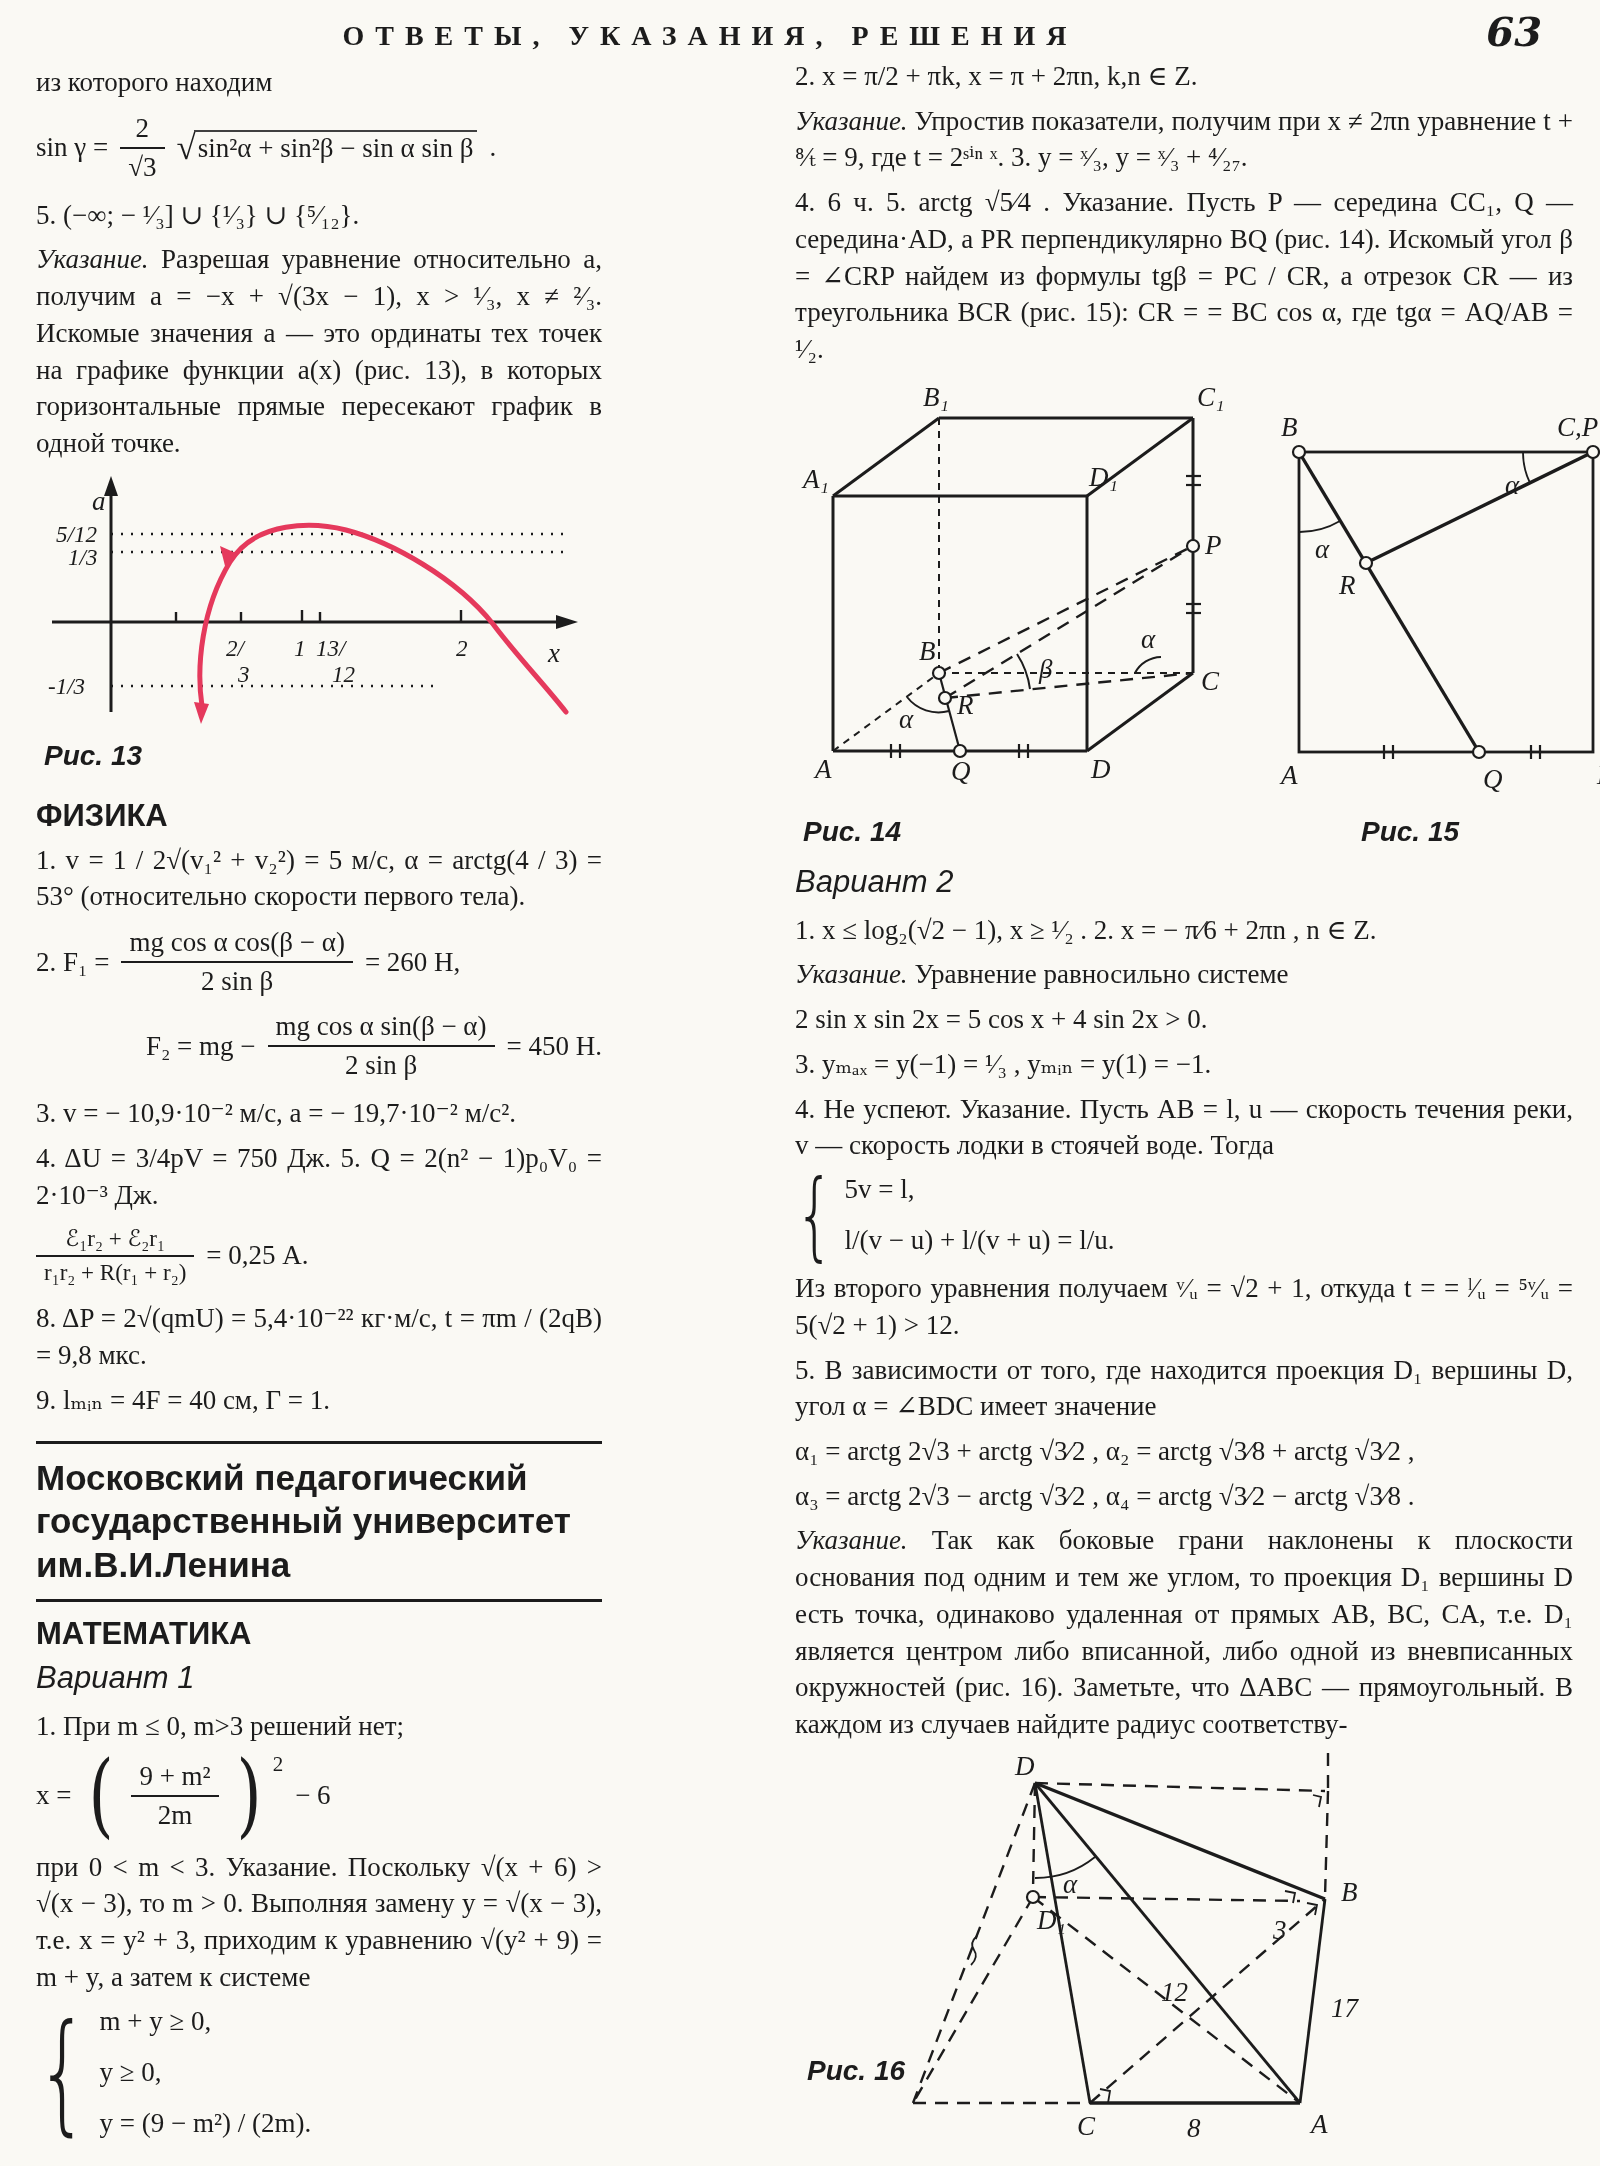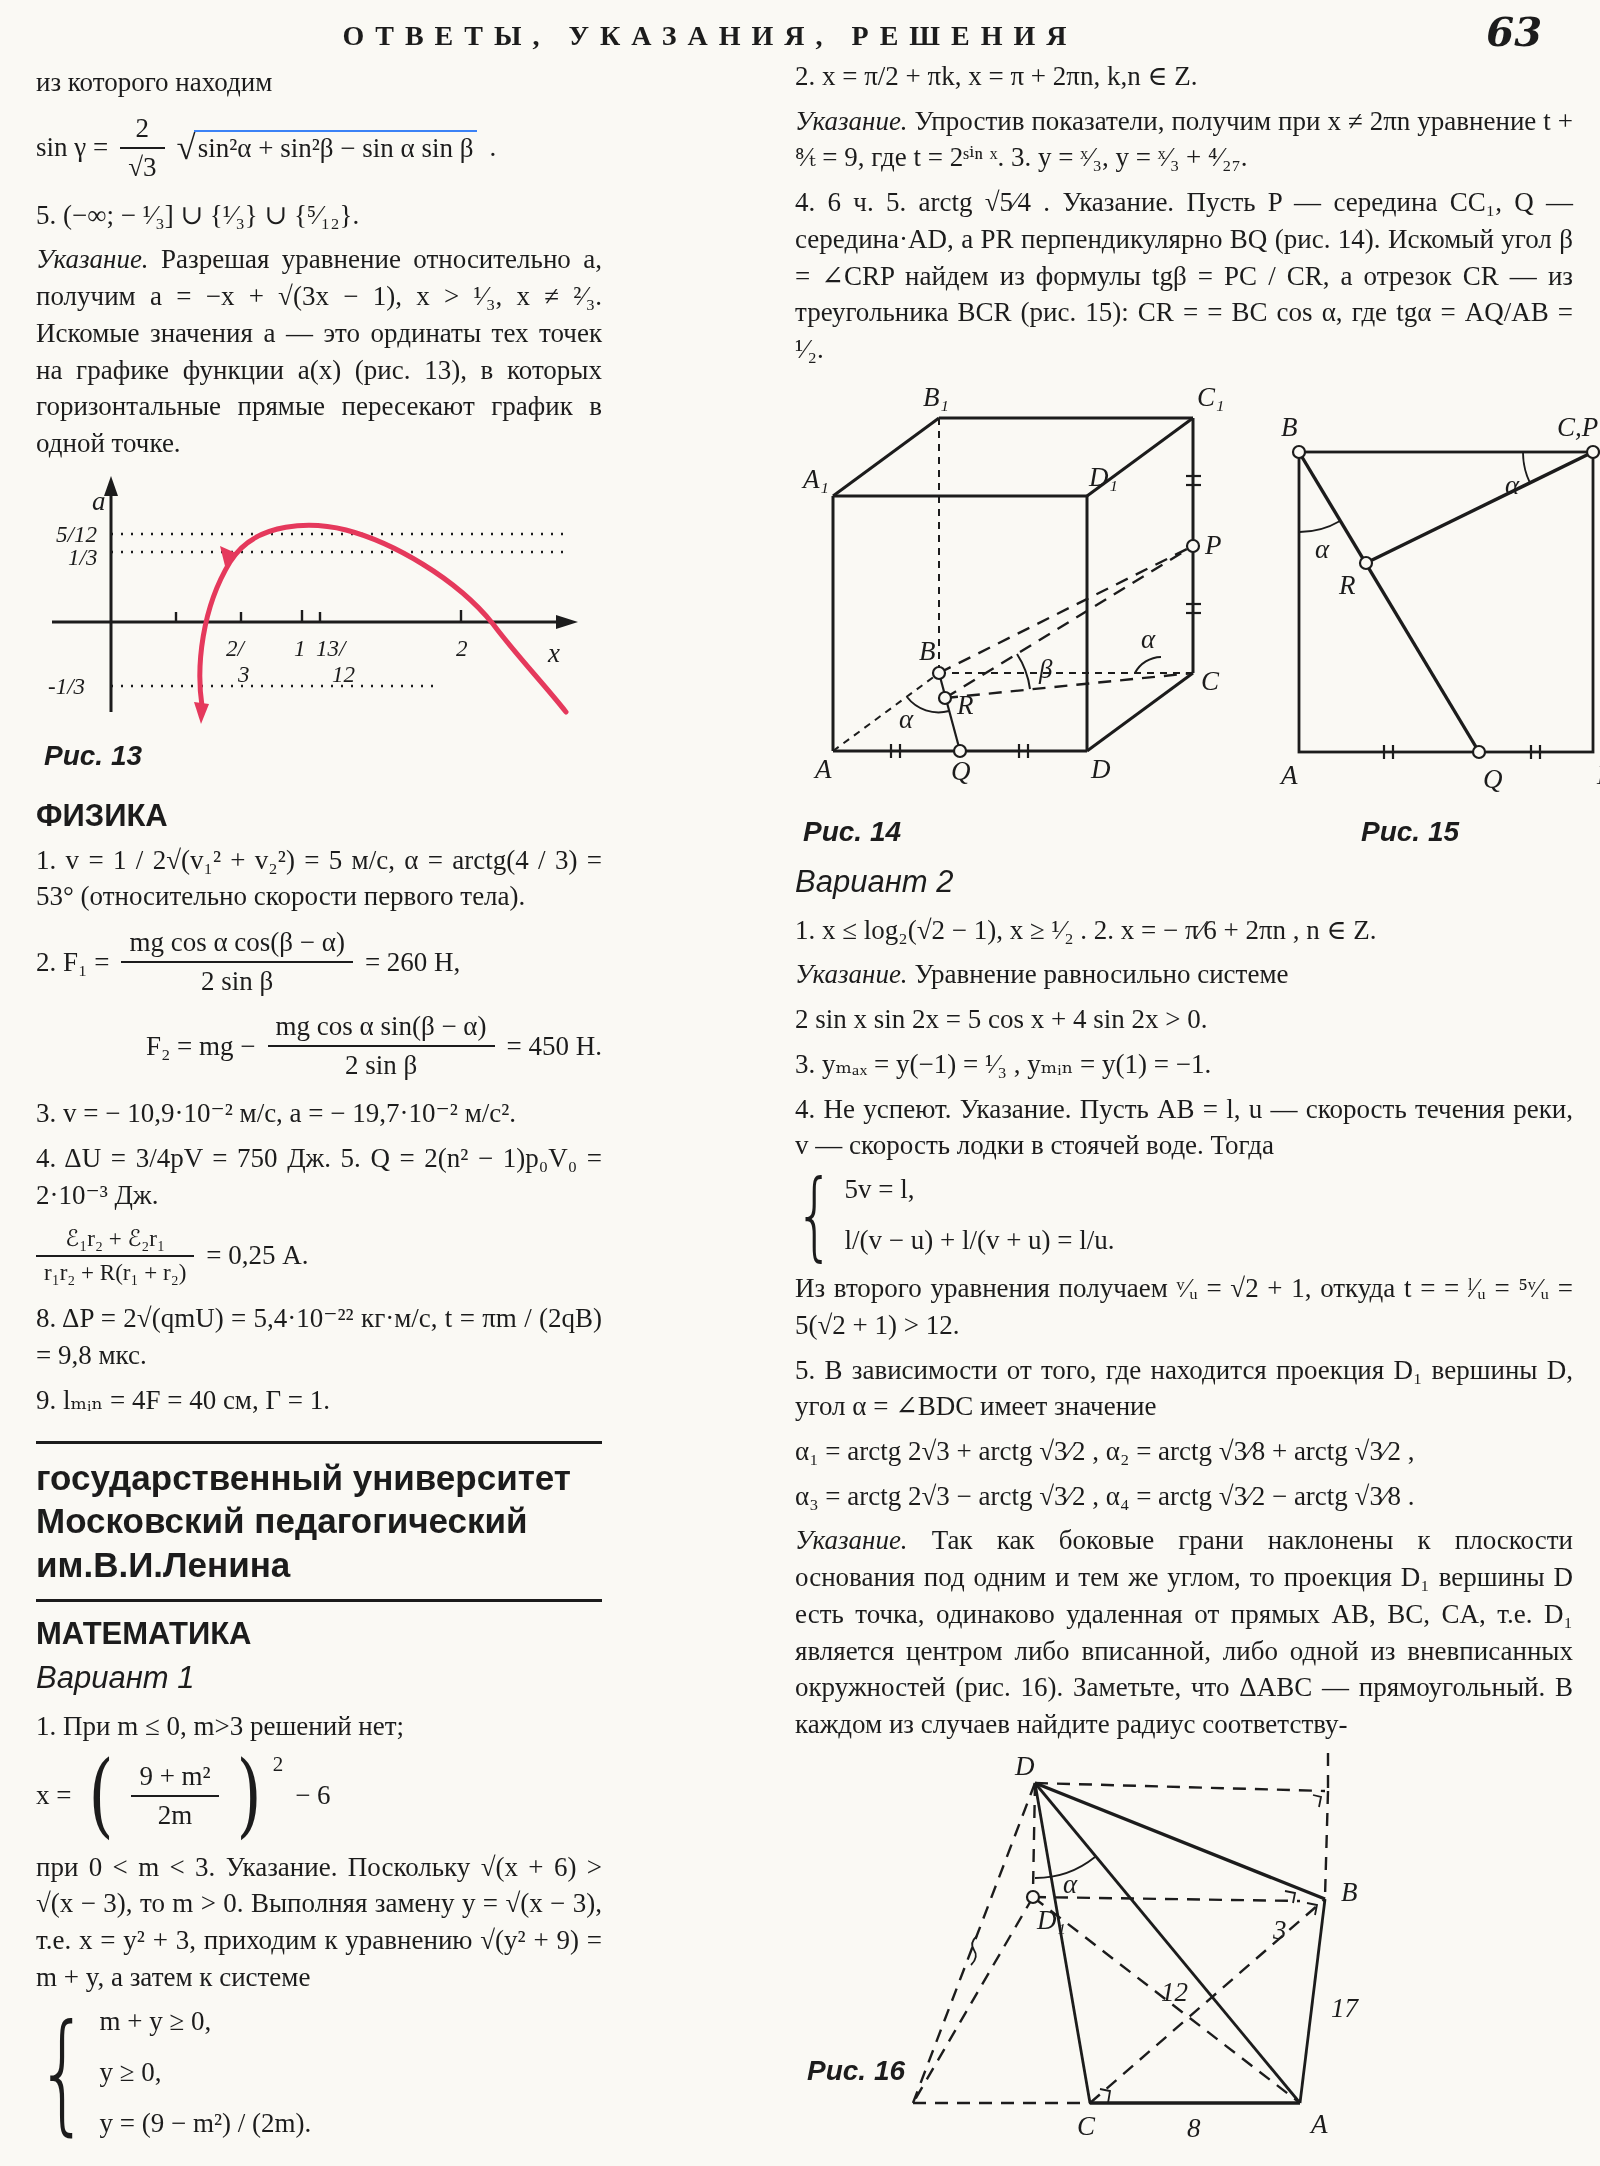--- a/index.html
+++ b/index.html
@@ -14,21 +14,21 @@
   .col-right{left:795px;width:778px;top:58px;}
   .t{font-size:27px;line-height:1.36;margin:0 0 8px;text-align:justify;}
   .it{font-style:italic;}
   .feq{display:flex;align-items:center;gap:12px;font-size:27px;margin:12px 0 14px;}
   .feq.ind{margin-left:34px;justify-content:flex-end;}
   .frac{display:inline-flex;flex-direction:column;text-align:center;}
   .fn{padding:0 8px 3px;border-bottom:2px solid #1c1c1c;}
   .fd{padding:3px 8px 0;}
   .sqrt{white-space:nowrap;display:inline-flex;align-items:flex-start;}
   .sqrt .sign{font-size:1.3em;line-height:1;margin-right:-2px;}
-  .sqrt .rad{border-top:2px solid #3b82f6;padding:1px 4px 0;}
+  .sqrt .rad{border-top:2px solid #404040;padding:1px 4px 0;}
   .paren{font-size:92px;font-weight:100;line-height:0.85;font-family:"DejaVu Serif",serif;
          transform:scaleX(.7);}
   .pow{font-size:21px;align-self:flex-start;margin:-4px 0 0 -6px;}
   .sys{display:flex;align-items:center;margin:10px 0 14px;}
   .brace{font-size:84px;line-height:1;transform:scaleY(1.55);margin-right:10px;
          font-family:"DejaVu Sans",sans-serif;font-weight:200;}
   .lines{display:flex;flex-direction:column;gap:20px;font-size:27px;}
   .h1s{font-family:"Liberation Sans","DejaVu Sans",sans-serif;font-weight:bold;font-size:31px;margin:26px 0 8px;}
   .variant{font-family:Liberation Sans, sans-serif;font-style:italic;font-size:31px;margin:0 0 12px;}
   .univ{font-family:"Liberation Sans","DejaVu Sans",sans-serif;font-weight:bold;font-size:35px;line-height:1.25;margin:12px 0;}
@@ -144,22 +144,22 @@
         <span class="fd">r₁r₂ + R(r₁ + r₂)</span>
       </span>
       <span>= 0,25 А.</span>
     </div>
 
     <p class="t">8. ΔP = 2√(qmU) = 5,4·10⁻²² кг·м/с, t = πm / (2qB) = 9,8 мкс.</p>
     <p class="t">9. lₘᵢₙ = 4F = 40 см,  Γ = 1.</p>
 
     <div class="rule"></div>
     <div class="univ">
+      <div>Московский педагогический</div>
       <div>государственный университет</div>
-      <div>Московский педагогический</div>
       <div>им.В.И.Ленина</div>
     </div>
     <div class="rule2"></div>
 
     <div class="h1s" style="margin-top:4px;">МАТЕМАТИКА</div>
     <div class="variant">Вариант 1</div>
 
     <p class="t">1. При m ≤ 0, m&gt;3 решений нет;</p>
 
     <div class="feq">

